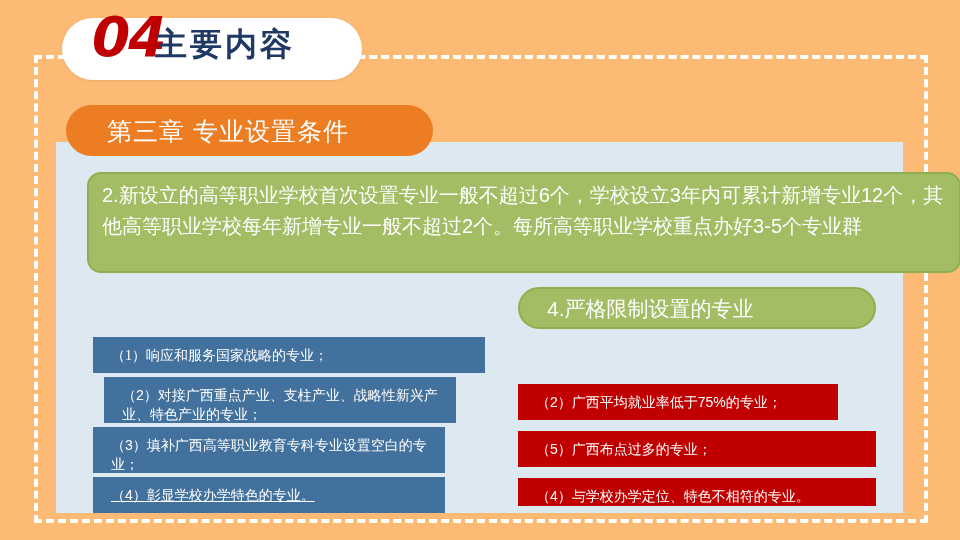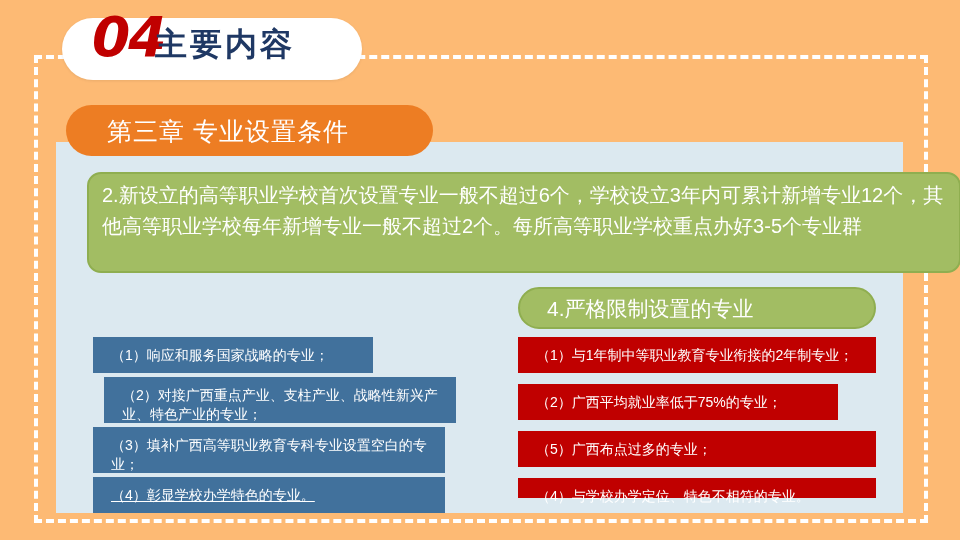--- a/index.html
+++ b/index.html
@@ -142,30 +142,30 @@
     box-sizing: border-box;
     color: #ffffff;
     font-size: 14px;
     line-height: 19px;
     padding: 9px 12px 8px 18px;
   }
   .list-item.blue { background: #41719C; }
   .list-item.red  { background: #C00000; }
 
   
-  #li-l-1 { left: 93px; top: 337px; width: 280px; height: 36px; }
+  #li-l-1 { left: 93px; top: 337px; width: 392px; height: 36px; font-family: Liberation Serif, serif; }
   #li-l-2 { left: 104px; top: 377px; width: 352px; height: 46px; }
   #li-l-3 { left: 93px; top: 427px; width: 352px; height: 46px; }
   #li-l-4 { left: 93px; top: 477px; width: 352px; height: 36px; text-decoration: underline; }
 
   
   #li-r-1 { left: 518px; top: 337px; width: 358px; height: 36px; }
   #li-r-2 { left: 518px; top: 384px; width: 320px; height: 36px; }
   #li-r-3 { left: 518px; top: 431px; width: 358px; height: 36px; }
-  #li-r-4 { left: 518px; top: 478px; width: 358px; height: 20px; }
+  #li-r-4 { left: 518px; top: 478px; width: 358px; height: 28px; }
 </style>
 </head>
 <body>
 
 <div id="slide">
 
   <div id="dashed-frame"></div>
 
   <div id="inner-panel"></div>
 
@@ -184,18 +184,17 @@
 
   <div class="col-header" id="header-right">
     <div class="col-header-label">4.严格限制设置的专业</div>
   </div>
 
   <div class="list-item blue" id="li-l-1">（1）响应和服务国家战略的专业；</div>
   <div class="list-item blue" id="li-l-2">（2）对接广西重点产业、支柱产业、战略性新兴产业、特色产业的专业；</div>
   <div class="list-item blue" id="li-l-3">（3）填补广西高等职业教育专科专业设置空白的专业；</div>
   <div class="list-item blue" id="li-l-4">（4）彰显学校办学特色的专业。</div>
 
-  <div class="list-item red" id="li-r-1">（1）与1年制中等职业教育专业衔接的2年制专业；</div>
   <div class="list-item red" id="li-r-2">（2）广西平均就业率低于75%的专业；</div>
   <div class="list-item red" id="li-r-3">（5）广西布点过多的专业；</div>
   <div class="list-item red" id="li-r-4">（4）与学校办学定位、特色不相符的专业。</div>
 
 </div>
 
 </body></html>

